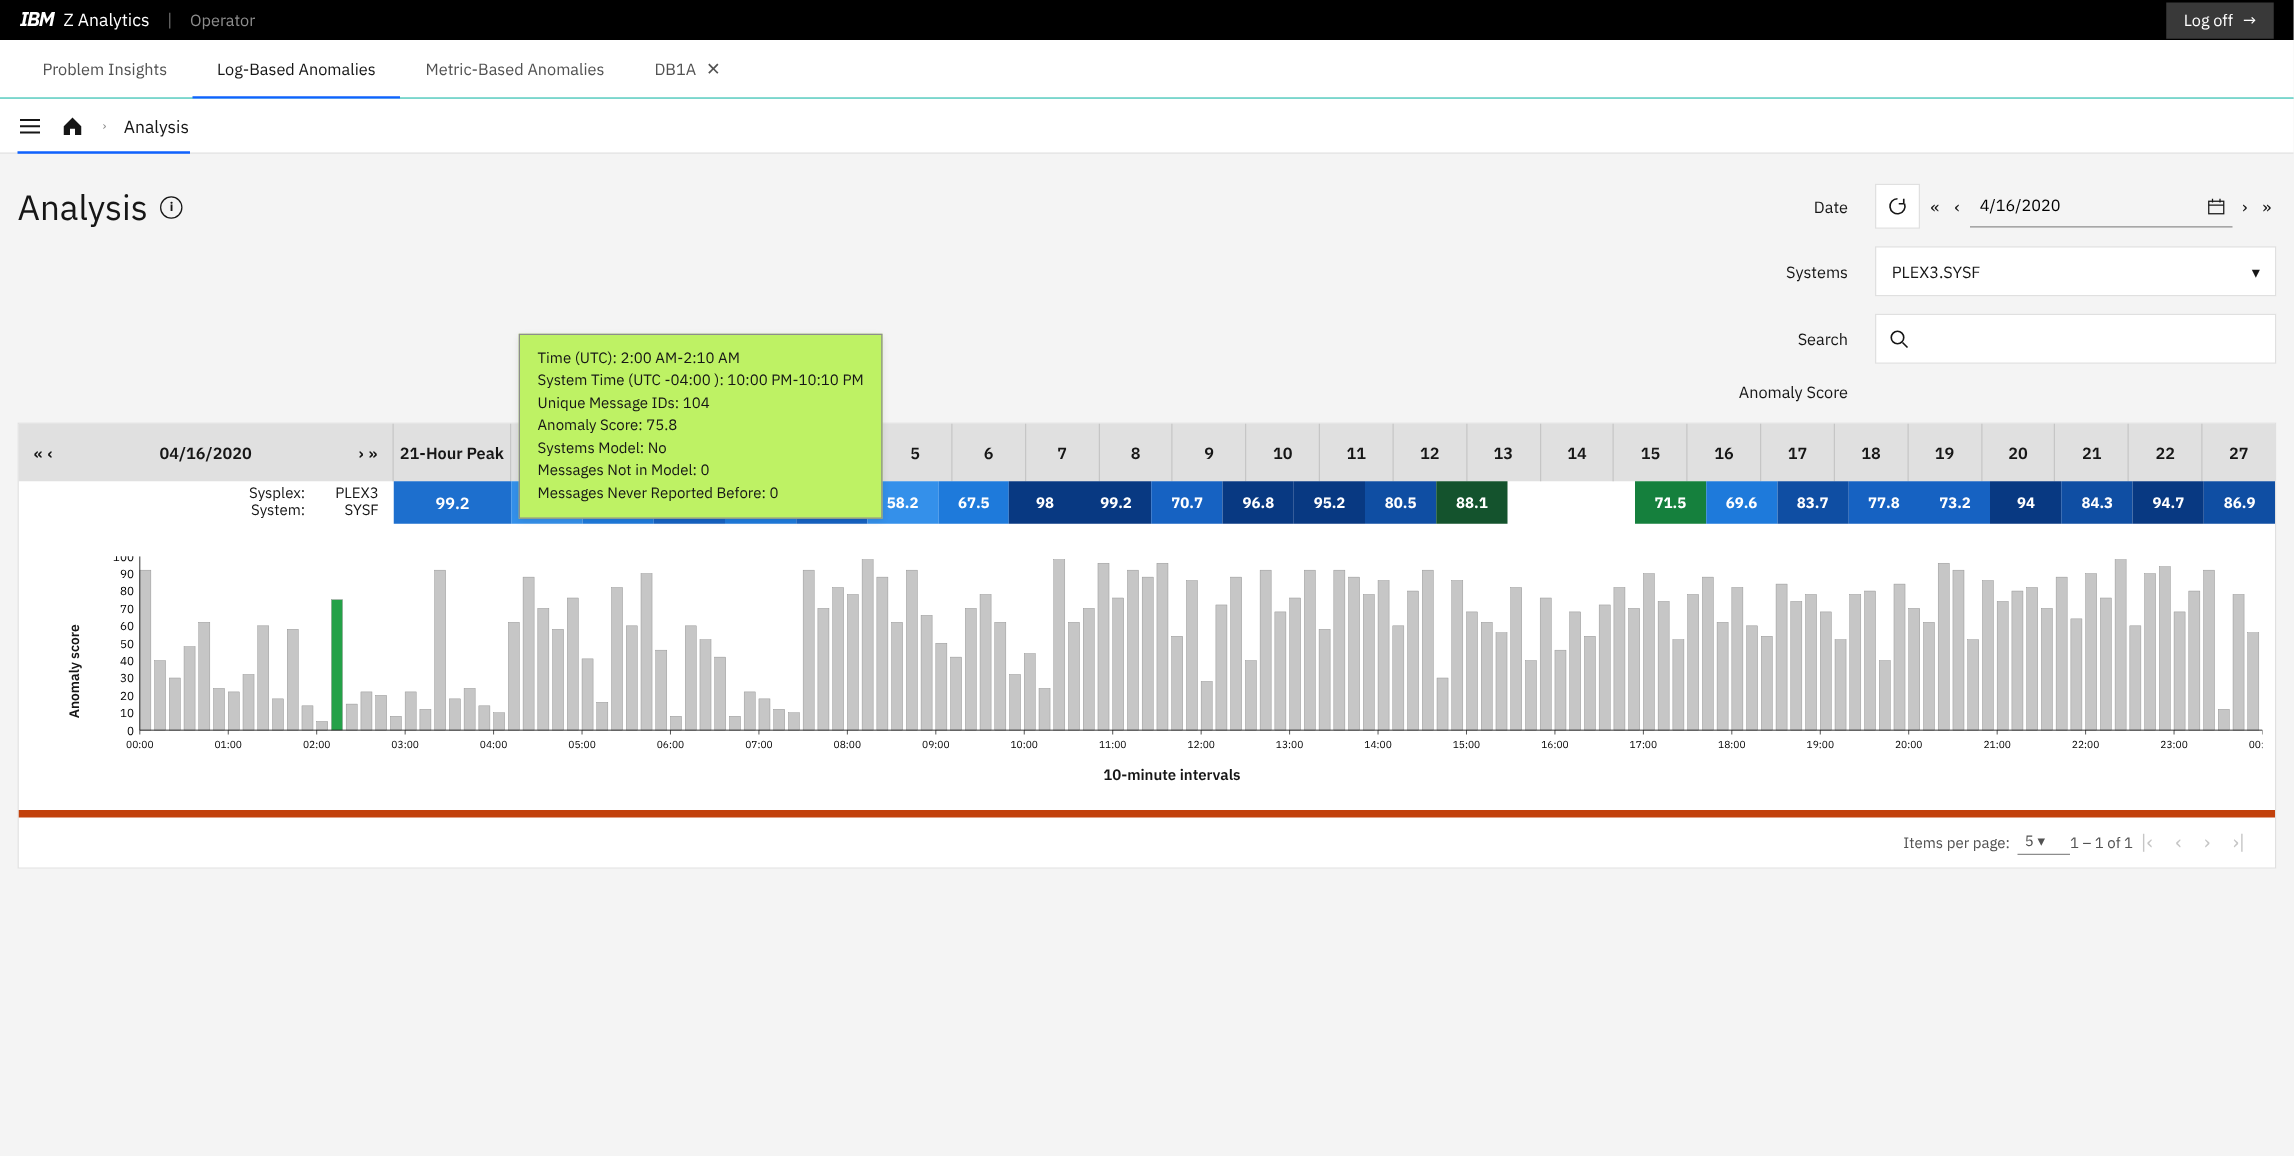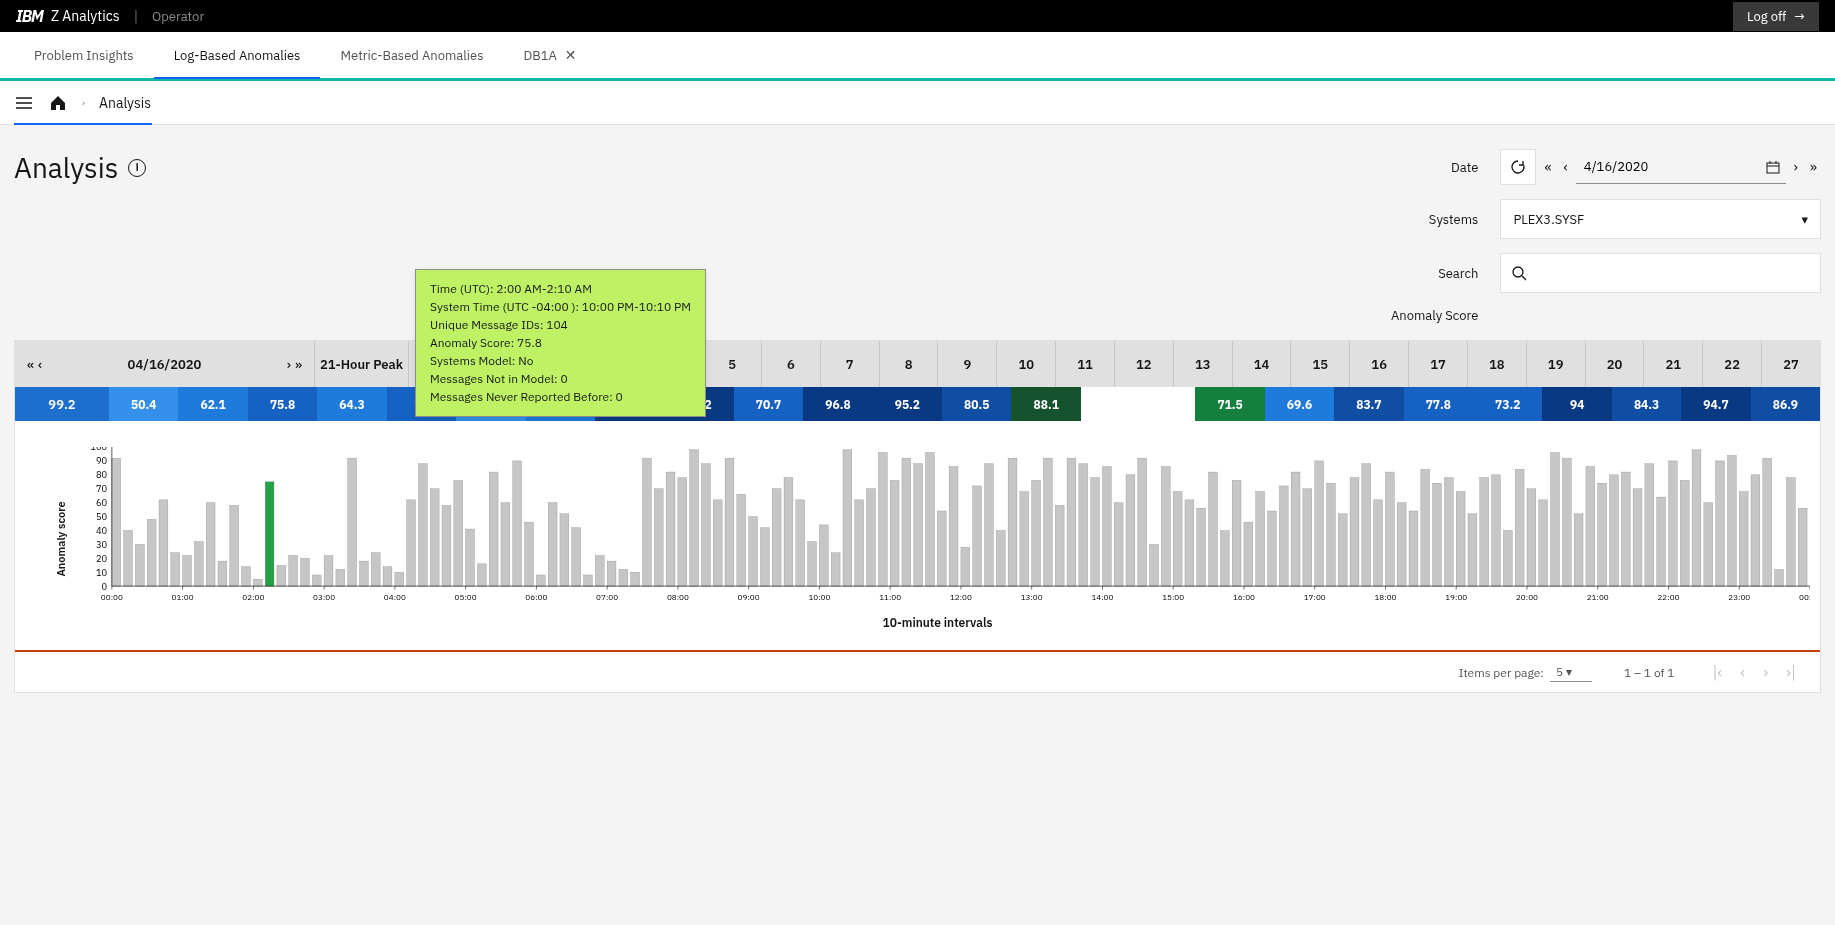--- a/index.html
+++ b/index.html
@@ -8,21 +8,21 @@
 
 .top-header { background: #000; color: #fff; height: 32px; display: flex; align-items: center; padding: 0 16px; justify-content: space-between; }
 .brand { display: flex; align-items: center; gap: 8px; }
 .ibm-logo { font-weight: bold; font-size: 16px; letter-spacing: -1px; font-style: italic; }
 .brand-title { font-size: 14px; color: #fff; }
 .brand-sep { color: #6f6f6f; margin: 0 6px; }
 .brand-role { color: #8d8d8d; font-size: 13px; }
 .logoff { background: #393939; color: #fff; padding: 6px 14px; display: flex; gap: 8px; align-items: center; cursor: pointer; font-size: 13px; }
 
 
-.tabs-bar { background: #fff; border-bottom: 3px solid #14b8a6; display: flex; padding-left: 14px; }
+.tabs-bar { background: #fff; border-bottom: 1px solid #14b8a6; display: flex; padding-left: 14px; }
 .tab { padding: 14px 20px; font-size: 13px; color: #525252; cursor: pointer; position: relative; display: flex; gap: 8px; align-items: center; }
 .tab.active { color: #161616; }
 .tab.active::after { content: ""; position: absolute; left: 0; right: 0; bottom: -1px; height: 2px; background: #0f62fe; }
 .close-x { color: #525252; font-size: 14px; }
 
 
 .bc-row { background: #fff; display: flex; align-items: center; height: 44px; padding: 0 14px; gap: 14px; border-bottom: 1px solid #e0e0e0; position: relative; }
 .bc-row::after { content:""; position:absolute; left:14px; bottom:-1px; width:138px; height:2px; background:#0f62fe; }
 .hamburger, .home-ic { width: 20px; height: 20px; display:flex; align-items:center; justify-content:center; }
 .chev { color: #8d8d8d; font-size: 10px; }
@@ -67,21 +67,21 @@
 
 .tooltip { position:absolute; background:#bef264; border:1px solid #8d8d8d; padding:10px 14px; font-size:12px; line-height:1.5; box-shadow: 0 2px 6px rgba(0,0,0,.1); z-index:50; white-space:nowrap; }
 
 
 .chart-zone { margin-top:6px; padding: 20px 10px 20px 50px; position:relative; }
 .chart-svg { width:100%; height:160px; }
 .ylabel { position:absolute; left:8px; top:50%; transform: translateY(-50%) rotate(-90deg); transform-origin: center; font-size:11px; font-weight:600; }
 .xlabel { text-align:center; font-size:12px; font-weight:600; margin-top:8px; }
 
 
-.pager { border-top:2px solid #c2410c; display:flex; justify-content:flex-end; align-items:center; gap: 32px; padding: 10px 18px; font-size:12px; color:#525252; }
+.pager { border-top:6px solid #c2410c; display:flex; justify-content:flex-end; align-items:center; padding: 10px 18px; font-size:12px; color:#525252; }
 .pager-ctrl { display:flex; align-items:center; gap: 6px; }
 .pager-sel { border:none; border-bottom:1px solid #8d8d8d; background:transparent; padding:2px 20px 2px 6px; font-size:12px; }
 .pager-icon { color:#c6c6c6; font-size:16px; padding:0 6px; }
 
 svg { display:block; }
 </style>
 </head>
 <body>
 
 <div class="top-header">
@@ -216,20 +216,30 @@
           <div class="hour-h">18</div>
           <div class="hour-h">19</div>
           <div class="hour-h">20</div>
           <div class="hour-h">21</div>
           <div class="hour-h">22</div>
           <div class="hour-h">27</div>
         </div>
     </div>
 
     <div class="heat-row" style="position:relative">
+      <div class="sys-cell">
+        <div class="sys-labels">
+          <div>Sysplex:</div>
+          <div>System:</div>
+        </div>
+        <div class="sys-vals">
+          <div>PLEX3</div>
+          <div>SYSF</div>
+        </div>
+      </div>
       <div class="peak-cell">99.2</div>
       <div class="hours-row" id="hours-row">
           <div class="hour-cell" style="background: rgb(52, 144, 234);">50.4</div>
           <div class="hour-cell" style="background: rgb(30, 122, 219);">62.1</div>
           <div class="hour-cell" style="background: rgb(22, 98, 194);">75.8</div>
           <div class="hour-cell" style="background: rgb(30, 122, 219);">64.3</div>
           <div class="hour-cell" style="background: rgb(22, 98, 194);">71</div>
           <div class="hour-cell" style="background: rgb(52, 144, 234);">58.2</div>
           <div class="hour-cell" style="background: rgb(30, 122, 219);">67.5</div>
           <div class="hour-cell" style="background: rgb(8, 57, 130);">98</div>

